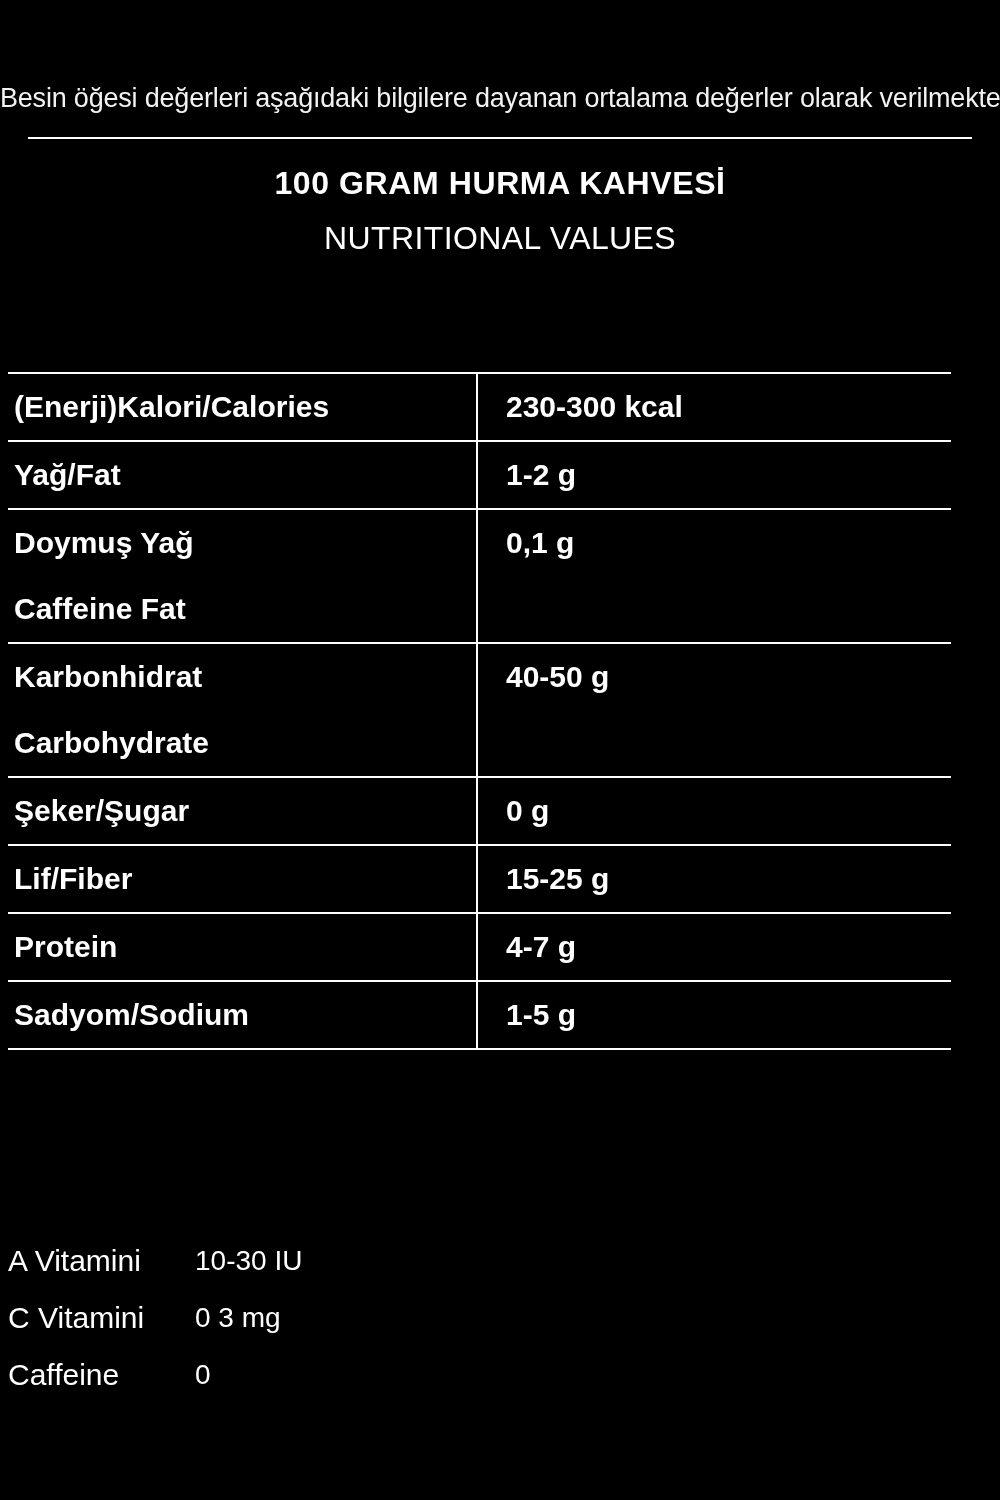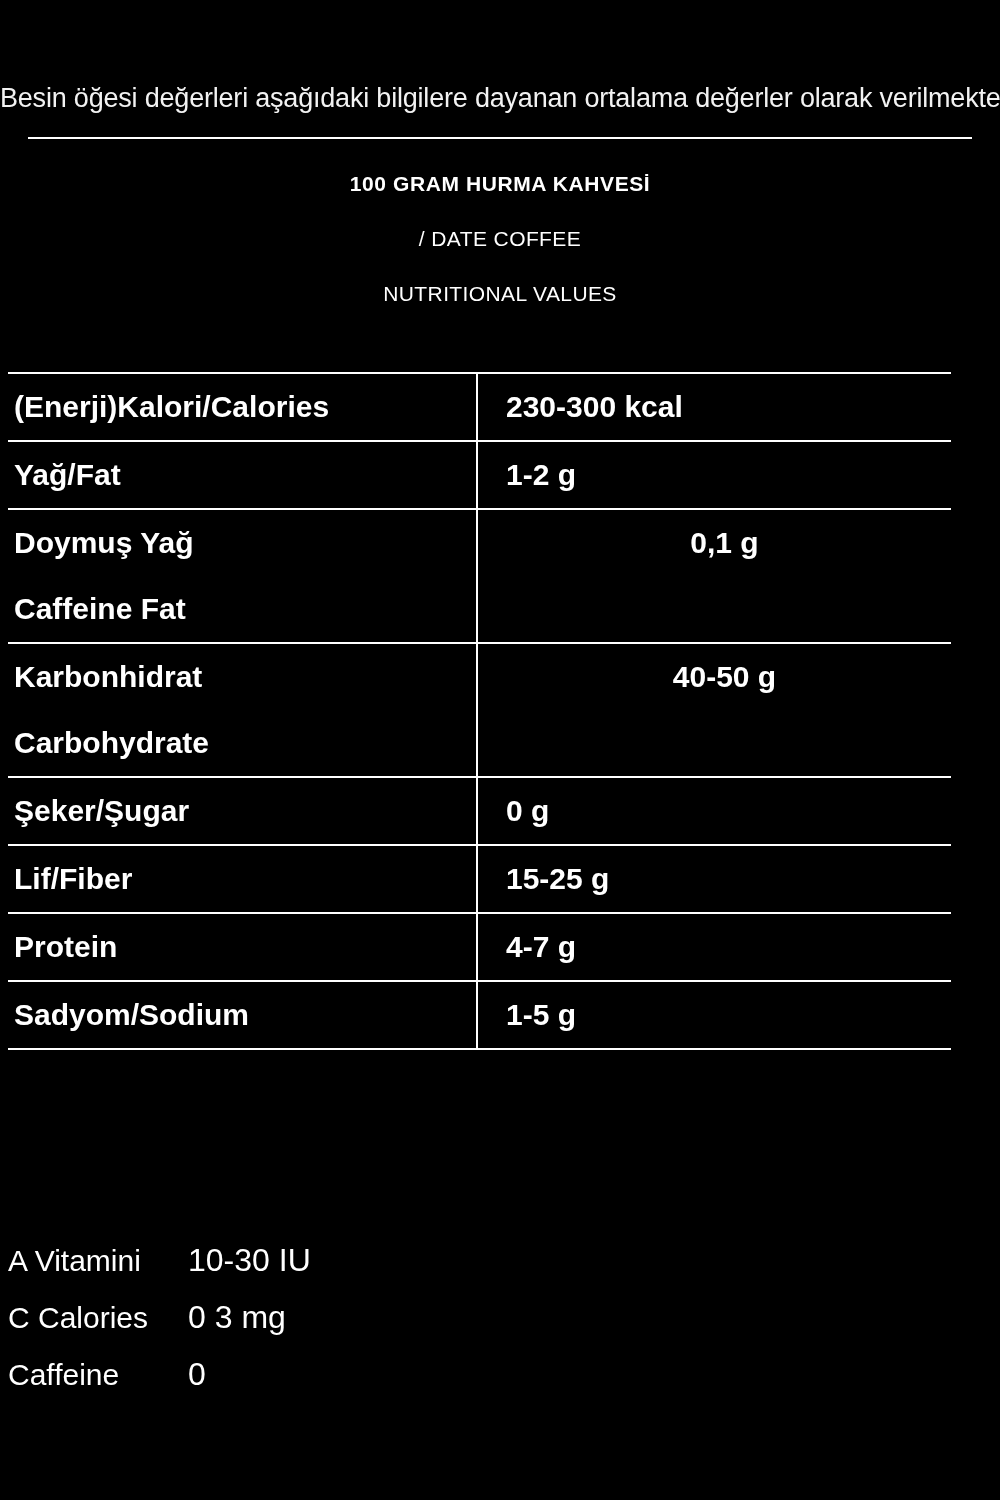--- a/index.html
+++ b/index.html
@@ -41,21 +41,21 @@
     background: #ffffff;
   }
   .title-block {
     position: absolute;
     top: 156px;
     left: 0;
     width: 1000px;
     text-align: center;
   }
   .title-line {
-    font-size: 21px;
+    font-size: 32px;
     line-height: 55px;
     letter-spacing: 0.6px;
     font-weight: 700;
     color: #ffffff;
   }
   .title-line.l2,
   .title-line.l3 {
     font-weight: 400;
     letter-spacing: 0.4px;
   }
@@ -96,55 +96,55 @@
     font-size: 30px;
     line-height: 66px;
     color: #ffffff;
     white-space: nowrap;
   }
   .txt.two {
     line-height: 66px;
   }
   .row.tall { min-height: 132px; }
   .row.tall .cell-name { justify-content: flex-start; }
-  .row.tall .cell-val { justify-content: flex-start; align-items: center; }
+  .row.tall .cell-val { justify-content: flex-start; }
 
   .vitamins {
     position: absolute;
     top: 1232px;
     left: 8px;
     width: 943px;
   }
   .vrow {
     display: flex;
     align-items: flex-start;
   }
   .vname {
     width: 180px;
     font-size: 30px;
     line-height: 57px;
     white-space: nowrap;
   }
   .vval {
-    font-size: 32px;
+    font-size: 28px;
     line-height: 57px;
     white-space: nowrap;
+    margin-left: 7px;
   }
 </style>
 </head>
 <body>
 
 <div class="label">
 
   <div class="intro">Besin öğesi değerleri aşağıdaki bilgilere dayanan ortalama değerler olarak verilmektedir.</div>
   <div class="rule-top"></div>
 
   <div class="title-block">
     <div class="title-line l1">100 GRAM  HURMA KAHVESİ</div>
-    <div class="title-line l2">/ DATE COFFEE</div>
     <div class="title-line l3">NUTRITIONAL VALUES</div>
   </div>
 
   <div class="table">
 
     <div class="row">
       <div class="cell-name">
         <span class="txt">(Enerji)Kalori/Calories</span>
       </div>
       <div class="cell-val">
@@ -218,21 +218,21 @@
     </div>
 
   </div>
 
   <div class="vitamins">
     <div class="vrow">
       <span class="vname">A Vitamini</span>
       <span class="vval">10-30  IU</span>
     </div>
     <div class="vrow">
-      <span class="vname">C Calories</span>
+      <span class="vname">C Vitamini</span>
       <span class="vval">0 3 mg</span>
     </div>
     <div class="vrow">
       <span class="vname">Caffeine</span>
       <span class="vval">0</span>
     </div>
   </div>
 
 </div>
 

